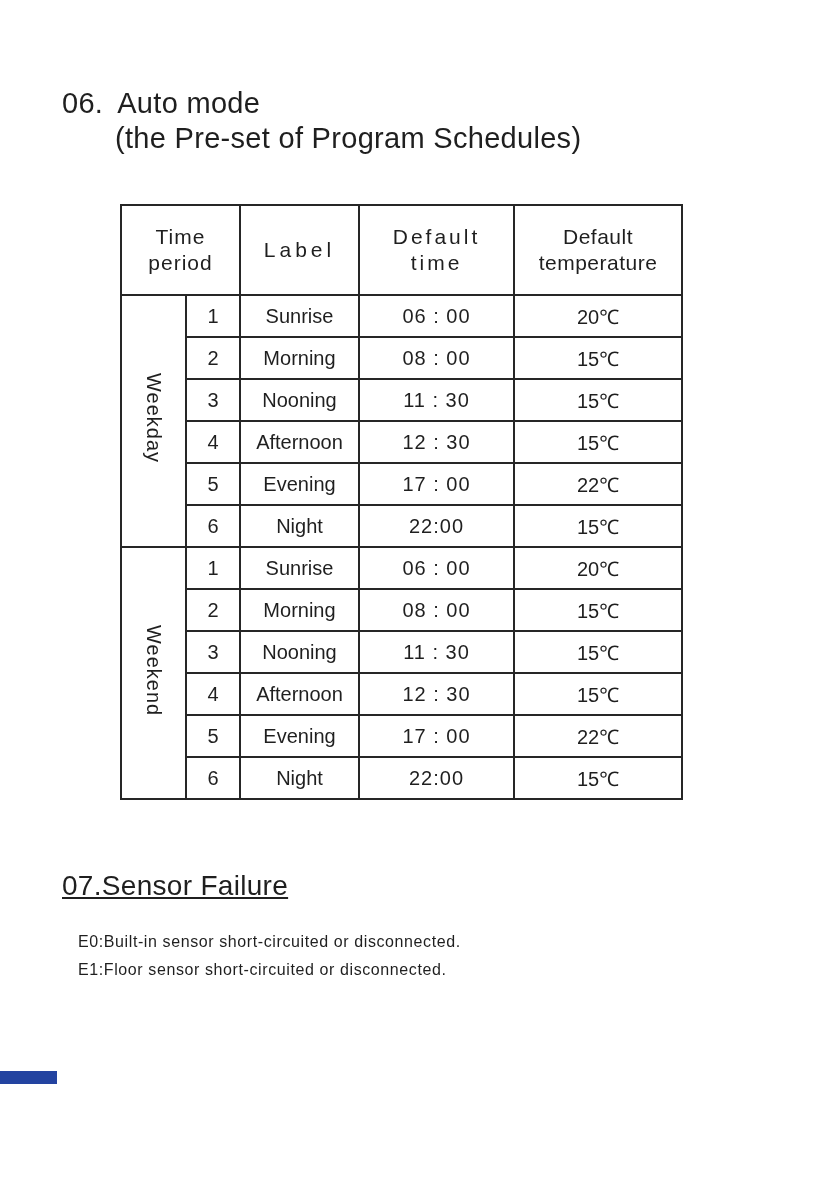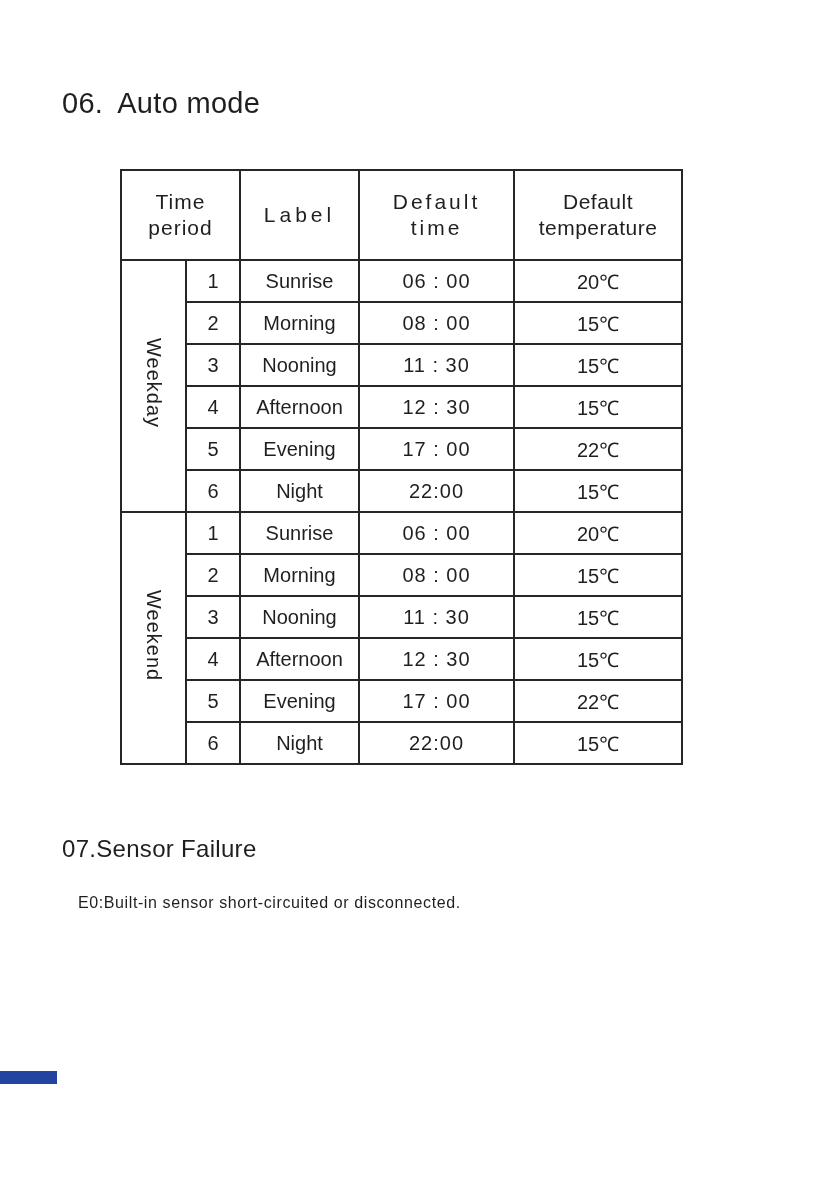--- a/index.html
+++ b/index.html
@@ -60,23 +60,24 @@
     display: inline-block;
   }
   td.num-cell { font-size: 19px; }
   td.label-cell { font-size: 21px; }
   td.time-cell { font-size: 19px; letter-spacing: 1px; }
   td.temp-cell { font-size: 19px; }
 
   
   .sec07 {
     margin: 70px 0 0 62px;
-    font-size: 24px;
+    font-size: 28px;
     font-weight: 400;
     letter-spacing: 0.3px;
+    text-decoration: underline;
   }
   .sensor-text {
     margin: 26px 0 0 78px;
     font-size: 16px;
     line-height: 28px;
     letter-spacing: 0.6px;
   }
 
   
   .footer-bar {
@@ -87,20 +88,21 @@
 </style>
 </head>
 <body>
 
 <div class="page">
 
   <div class="sec06">
     <div>
       <span class="num">06.</span><span>Auto mode</span>
     </div>
+    <div class="line2">(the Pre-set of Program Schedules)</div>
   </div>
 
   <table class="schedule">
     <colgroup>
       <col style="width:65px">
         <col style="width:54px">
         <col style="width:119px">
         <col style="width:155px">
         <col style="width:168px">
     </colgroup>
@@ -196,17 +198,18 @@
         <td class="time-cell">22:00</td>
         <td class="temp-cell">15℃</td>
       </tr>
     </tbody>
   </table>
 
   <div class="sec07">07.Sensor Failure</div>
 
   <div class="sensor-text">
     <div>E0:Built-in sensor short-circuited or disconnected.</div>
+    <div>E1:Floor sensor short-circuited or disconnected.</div>
   </div>
 
   <div class="footer-bar" style="background: rgb(35, 67, 160);"></div>
 
 </div>
 
 </body></html>

